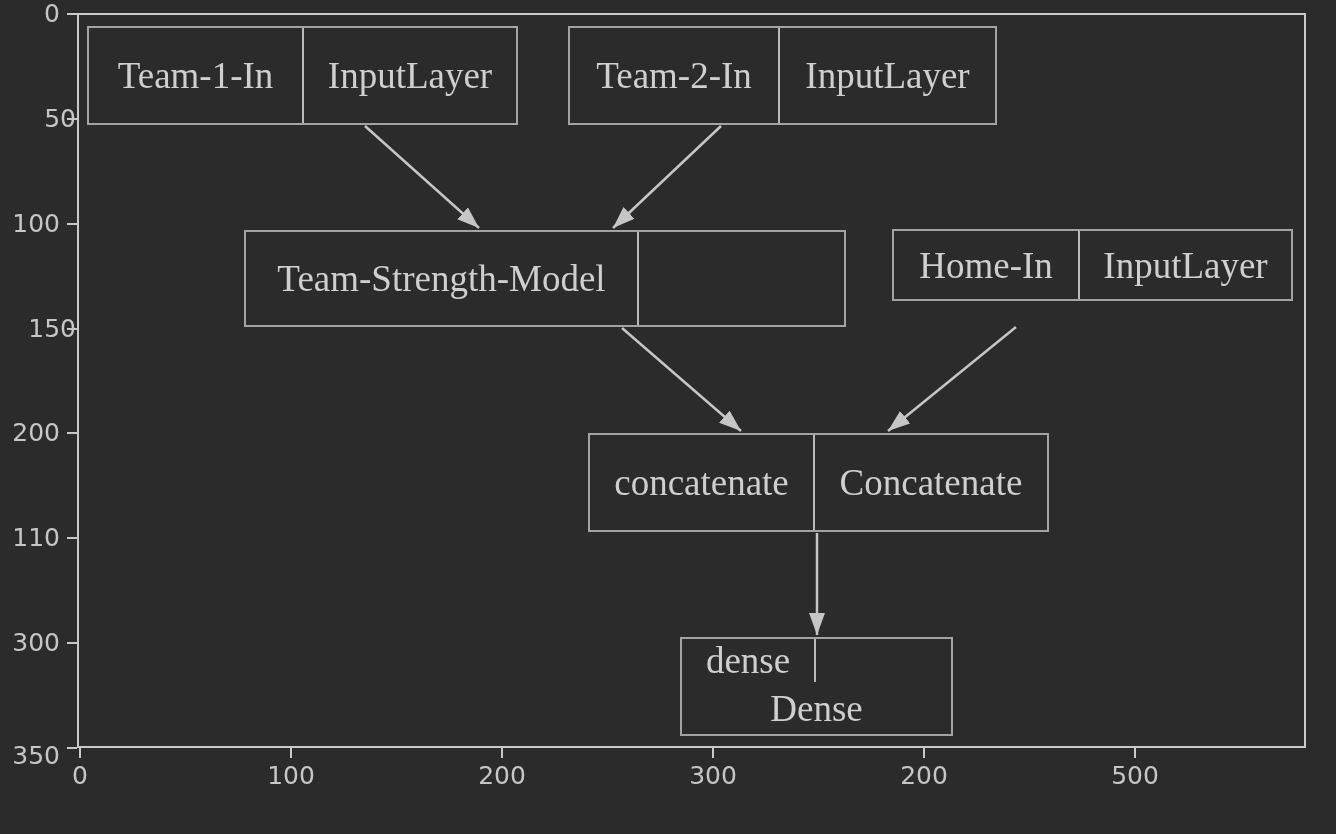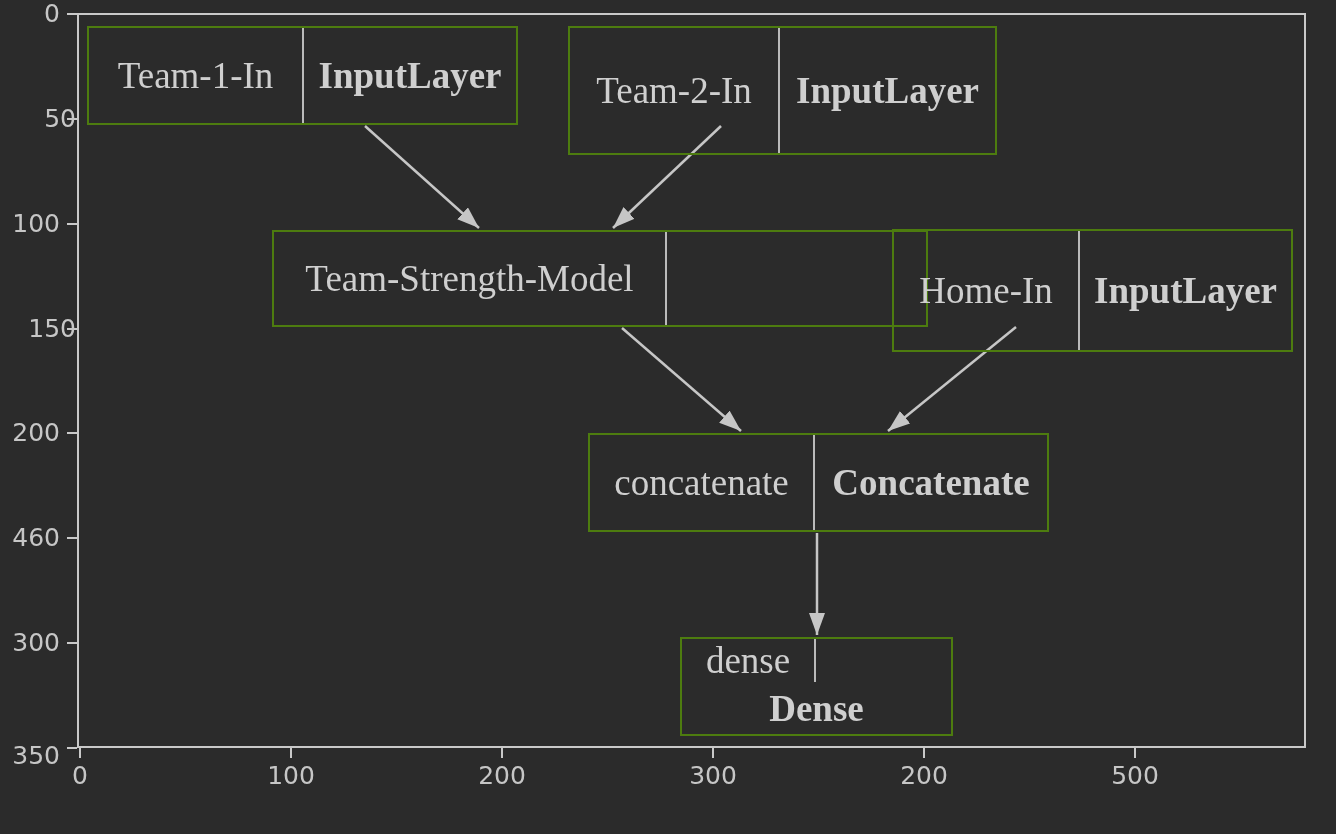--- a/index.html
+++ b/index.html
@@ -24,38 +24,38 @@
     position: absolute;
     color: #c6c6c6;
     font-size: 25px;
     line-height: 28px;
     font-family: "DejaVu Sans", sans-serif;
   }
   .tick-label.y { text-align: right; }
   .tick-label.x { text-align: center; }
   .node {
     position: absolute;
-    border: 2px solid #4d7c0f;
+    border: 2px solid #a3a3a3;
     box-sizing: border-box;
     display: flex;
     align-items: stretch;
     background: transparent;
   }
   .node .cell {
     display: flex;
     align-items: center;
     justify-content: center;
     color: #cfcfcf;
     font-family: "Liberation Serif", "DejaVu Serif", serif;
     font-size: 37px;
     white-space: nowrap;
     box-sizing: border-box;
   }
   .node .cell.first { border-right: 2px solid #bababa; }
-  .node .cell.second { flex: 1; font-weight: bold; }
+  .node .cell.second { flex: 1; }
   .edge-layer {
     position: absolute;
     left: 0; top: 0;
     width: 1336px; height: 834px;
     pointer-events: none;
   }
 </style>
 </head>
 <body>
 
@@ -77,49 +77,49 @@
     <div class="tick-label y" style="left: 0px; top: 0px; width: 60px;">0</div>
     <div class="tick-mark" style="left: 67px; top: 117.855px; width: 10px; height: 2px;"></div>
     <div class="tick-label y" style="left: 16px; top: 104.855px; width: 60px; text-align: right;">50</div>
     <div class="tick-mark" style="left: 67px; top: 222.71px; width: 10px; height: 2px;"></div>
     <div class="tick-label y" style="left: 0px; top: 209.71px; width: 60px;">100</div>
     <div class="tick-mark" style="left: 67px; top: 327.565px; width: 10px; height: 2px;"></div>
     <div class="tick-label y" style="left: 16px; top: 314.565px; width: 60px;">150</div>
     <div class="tick-mark" style="left: 67px; top: 432.42px; width: 10px; height: 2px;"></div>
     <div class="tick-label y" style="left: 0px; top: 419.42px; width: 60px;">200</div>
     <div class="tick-mark" style="left: 67px; top: 537.275px; width: 10px; height: 2px;"></div>
-    <div class="tick-label y" style="left: 0px; top: 524.275px; width: 60px;">460</div>
+    <div class="tick-label y" style="left: 0px; top: 524.275px; width: 60px;">110</div>
     <div class="tick-mark" style="left: 67px; top: 642.13px; width: 10px; height: 2px;"></div>
     <div class="tick-label y" style="left: 0px; top: 629.13px; width: 60px;">300</div>
     <div class="tick-mark" style="left: 67px; top: 746.985px; width: 10px; height: 2px;"></div>
     <div class="tick-label y" style="left: 0px; top: 742px; width: 60px;">350</div>
     <div class="tick-mark" style="left: 79px; top: 748px; width: 2px; height: 10px;"></div>
     <div class="tick-label x" style="left: 30px; top: 762px; width: 100px;">0</div>
     <div class="tick-mark" style="left: 290px; top: 748px; width: 2px; height: 10px;"></div>
     <div class="tick-label x" style="left: 241px; top: 762px; width: 100px;">100</div>
     <div class="tick-mark" style="left: 501px; top: 748px; width: 2px; height: 10px;"></div>
     <div class="tick-label x" style="left: 452px; top: 762px; width: 100px;">200</div>
     <div class="tick-mark" style="left: 712px; top: 748px; width: 2px; height: 10px;"></div>
     <div class="tick-label x" style="left: 663px; top: 762px; width: 100px;">300</div>
     <div class="tick-mark" style="left: 923px; top: 748px; width: 2px; height: 10px;"></div>
     <div class="tick-label x" style="left: 874px; top: 762px; width: 100px;">200</div>
     <div class="tick-mark" style="left: 1134px; top: 748px; width: 2px; height: 10px;"></div>
     <div class="tick-label x" style="left: 1085px; top: 762px; width: 100px;">500</div>
     <div class="node" style="left: 87px; top: 26px; width: 431px; height: 99px;">
       <div class="cell first" style="width: 215px;">Team-1-In</div>
       <div class="cell second">InputLayer</div>
     </div>
-    <div class="node" style="left: 568px; top: 26px; width: 429px; height: 129px;">
+    <div class="node" style="left: 568px; top: 26px; width: 429px; height: 99px;">
       <div class="cell first" style="width: 210px;">Team-2-In</div>
       <div class="cell second">InputLayer</div>
     </div>
-    <div class="node" style="left: 244px; top: 230px; width: 656px; height: 97px; margin-left: 28px;">
+    <div class="node" style="left: 244px; top: 230px; width: 602px; height: 97px;">
       <div class="cell first" style="width: 393px;">Team-Strength-Model</div>
     </div>
-    <div class="node" style="left: 892px; top: 229px; width: 401px; height: 123px; justify-content: space-between;">
+    <div class="node" style="left: 892px; top: 229px; width: 401px; height: 72px; justify-content: space-between;">
       <div class="cell first" style="width: 186px;">Home-In</div>
       <div class="cell second">InputLayer</div>
     </div>
     <div class="node" style="left: 588px; top: 433px; width: 461px; height: 99px;">
       <div class="cell first" style="width: 225px;">concatenate</div>
       <div class="cell second">Concatenate</div>
     </div>
     <div class="node" style="left: 680px; top: 637px; width: 273px; height: 99px; flex-direction: column;">
       <div class="cell first" style="width: 134px;">dense</div>
       <div class="cell second">Dense</div>

